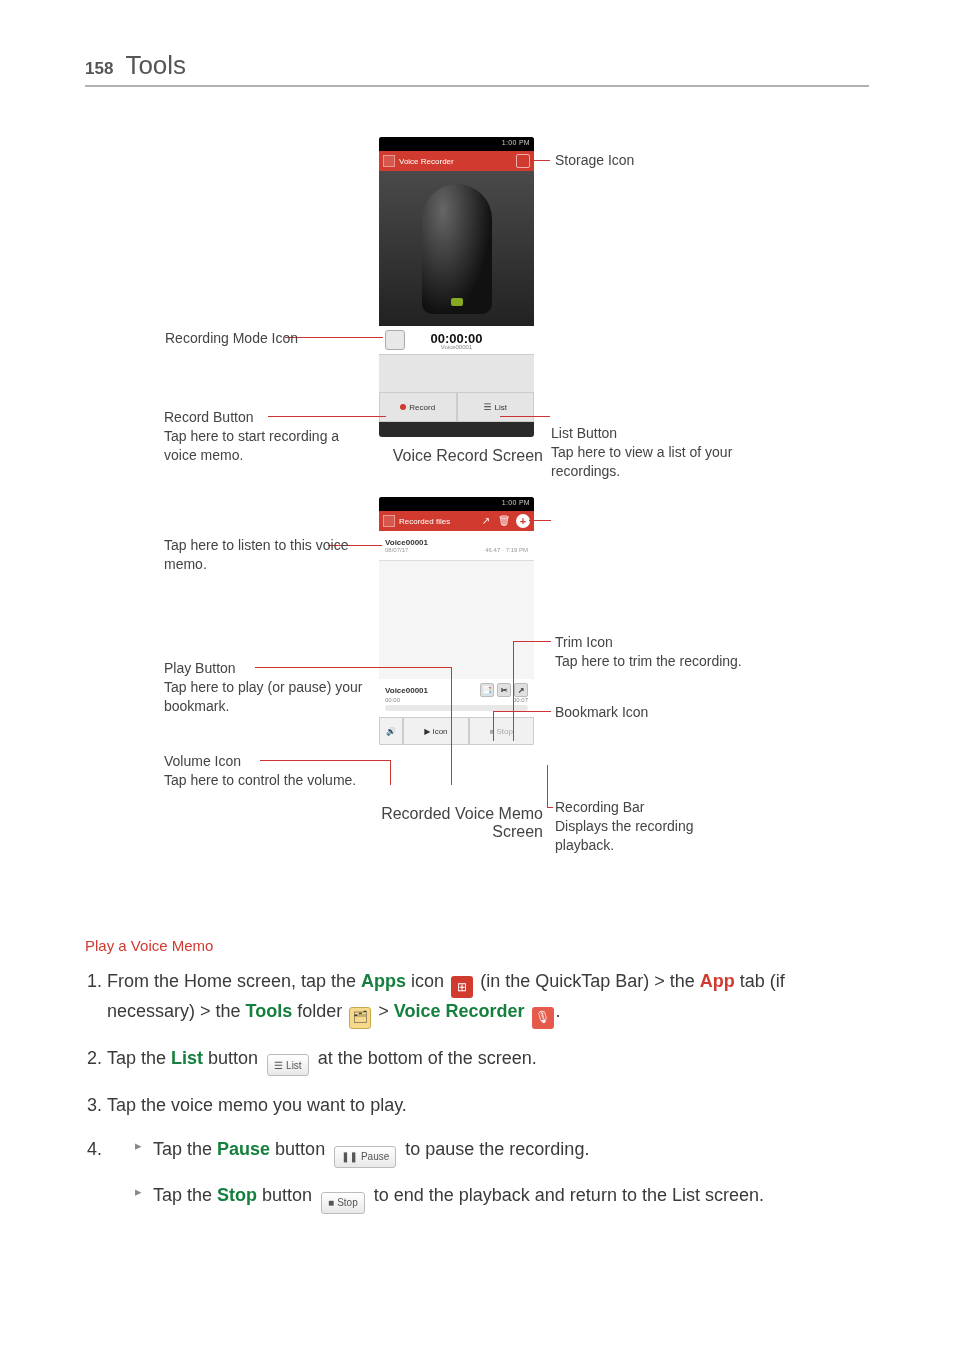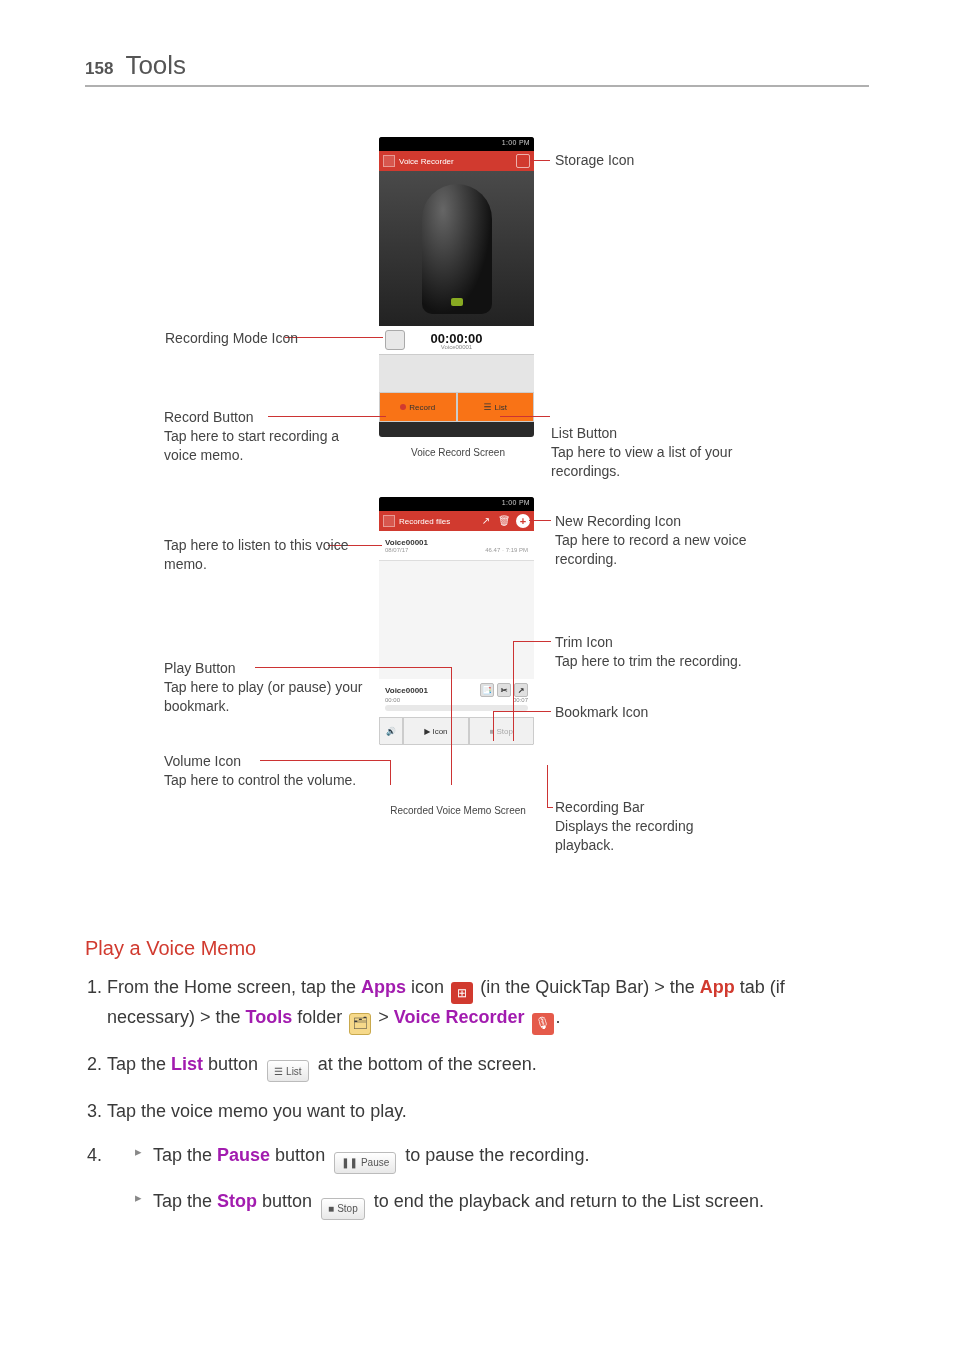--- a/index.html
+++ b/index.html
@@ -102,28 +102,28 @@
     .mode-chip {
       width: 20px; height: 20px; border: 1px solid #aaa; border-radius: 3px;
       background: #e8e8e8;
     }
     .timer-text { font-size: 13px; font-weight: bold; color: #111; flex:1; text-align:center; }
     .file-sub { font-size: 6px; color: #888; text-align:center; margin-top:-2px; }
     .wave-strip { height: 38px; background: #e5e5e5; border-top:1px solid #ccc; }
     .bottom-btns {
       height: 30px; display: flex;
     }
-    .bbtn { flex:1; background:#f97316; border:1px solid #ccc; display:flex; align-items:center; justify-content:center; font-size:8px; color:#333; gap:3px; }
+    .bbtn { flex:1; background:#e5e5e5; border:1px solid #ccc; display:flex; align-items:center; justify-content:center; font-size:8px; color:#333; gap:3px; }
     .rec-dot { width:6px; height:6px; background:#d13a2f; border-radius:50%; }
     .list-glyph { font-size:9px; }
     .caption {
       position: absolute;
-      font-size: 10px;
+      font-size: 16px;
       color: #444;
-      text-align: center;
+      text-align: right;
       width: 170px;
     }
     .caption1 { left: 288px; top: 310px; }
     .caption2 { left: 288px; top: 668px; }
 
     
     .file-row {
       height: 30px; background:#fff; border-bottom:1px solid #ddd;
       padding: 3px 6px; display:flex; flex-direction:column; justify-content:center;
     }
@@ -156,35 +156,35 @@
     .lead {
       position:absolute;
       background:#c33;
       height:1px;
     }
     .lead.v { width:1px; height:auto; }
 
     
     .section-heading {
       color: #d13a2f;
-      font-size: 20px;
+      font-size: 15px;
       margin: 20px 0 14px 0;
       font-weight: 400;
     }
     ol.steps {
       list-style: decimal;
       padding-left: 22px;
       font-size: 18px;
       color: #3a3a3a;
     }
     ol.steps > li {
       margin-bottom: 16px;
       line-height: 1.55;
     }
-    .strong { font-weight: bold; color: #a21caf; }
+    .strong { font-weight: bold; color: #15803d; }
     .red { color: #d13a2f; }
     .inline-icon {
       display: inline-flex;
       width: 22px; height: 22px;
       vertical-align: -4px;
       align-items: center; justify-content: center;
       border-radius: 3px;
       font-size: 12px;
       margin: 0 2px;
     }
@@ -331,24 +331,20 @@
     <div class="ct">List Button</div>
     <div>Tap here to view a list of your recordings.</div>
   </div>
 
   <div class="lead" style="left:243px; top:408px; width:54px;"></div>
   <div class="callout" style="left:79px; top:399px; width:210px;">
     <div>Tap here to listen to this voice memo.</div>
   </div>
 
   <div class="lead" style="left:444px; top:383px; width:22px;"></div>
-  <div class="callout" style="left:470px; top:375px; width:210px;">
-    <div class="ct">New Recording Icon</div>
-    <div>Tap here to record a new voice recording.</div>
-  </div>
 
   <div class="lead v" style="left:428px; top:504px; height:100px;"></div>
   <div class="lead" style="left:428px; top:504px; width:38px;"></div>
   <div class="callout" style="left:470px; top:496px; width:200px;">
     <div class="ct">Trim Icon</div>
     <div>Tap here to trim the recording.</div>
   </div>
 
   <div class="lead" style="left:170px; top:530px; width:196px;"></div>
   <div class="lead v" style="left:366px; top:530px; height:118px;"></div>

